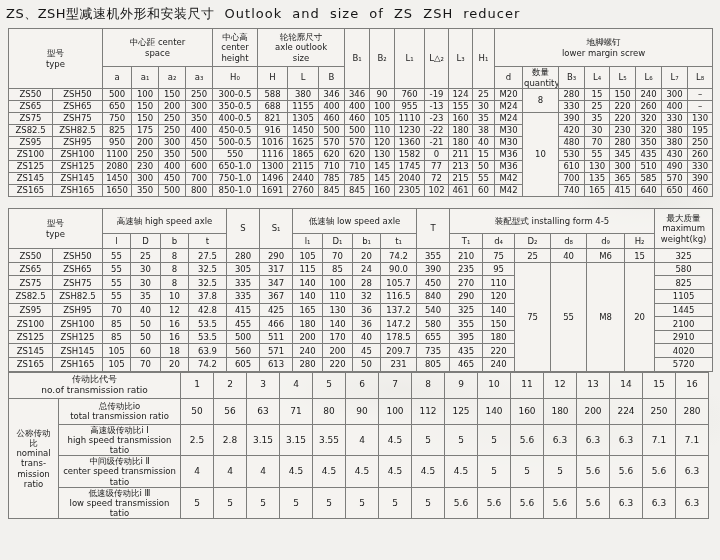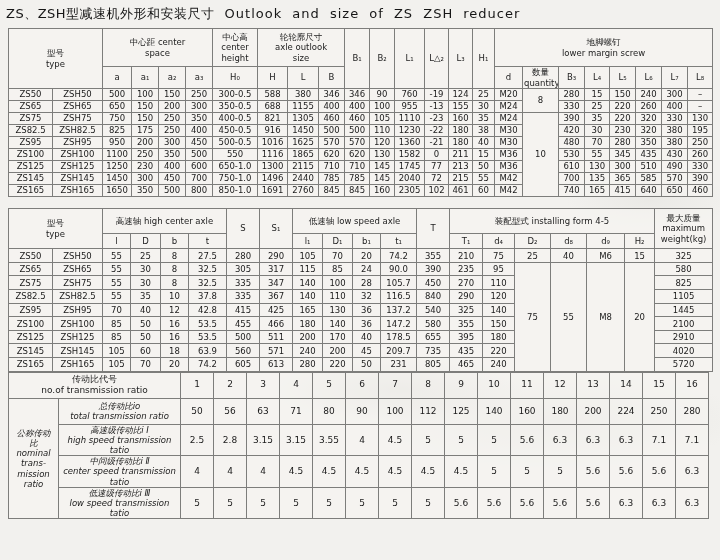--- a/index.html
+++ b/index.html
@@ -28,21 +28,21 @@
     background:rgba(246,245,242,.6);
   }
   th,td{
     border:1px solid #7d7d7b;
     text-align:center;vertical-align:middle;
     padding:0 1px;overflow:hidden;
     font-weight:normal;
   }
   th{white-space:pre-line;font-size:8.5px;line-height:1.25;color:#222;}
   td{font-size:8.5px;color:#1a1a1a;}
-  td.lbl,td.grp{white-space:pre-line;line-height:1.2;font-style:italic;}
+  td.lbl,td.grp{white-space:pre-line;line-height:1.2;}
   
   #t1 thead tr:first-child th{height:37px;}
   #t1 thead tr:last-child th{height:15px;}
   #t1 tbody td{height:11px;line-height:11px;}
   
   #t2{margin-top:11px;}
   #t2 thead tr:first-child th{height:24px;}
   #t2 thead tr:last-child th{height:14px;}
   #t2 tbody td{height:12.6px;line-height:12px;}
   
@@ -278,21 +278,21 @@
           <td>530</td>
           <td>55</td>
           <td>345</td>
           <td>435</td>
           <td>430</td>
           <td>260</td>
         </tr>
         <tr>
           <td>ZS125</td>
           <td>ZSH125</td>
-          <td>1250</td>
+          <td>2080</td>
           <td>230</td>
           <td>400</td>
           <td>600</td>
           <td>650-1.0</td>
           <td>1300</td>
           <td>2115</td>
           <td>710</td>
           <td>710</td>
           <td>145</td>
           <td>1745</td>
@@ -380,21 +380,21 @@
         <col style="width: 36px;">
         <col style="width: 36px;">
         <col style="width: 38px;">
         <col style="width: 30px;">
         <col style="width: 58px;">
       </colgroup>
       <thead>
         <tr>
           <th rowspan="2" colspan="2">型号
 type</th>
-          <th colspan="4">高速轴 high center axle</th>
+          <th colspan="4">高速轴 high speed axle</th>
           <th rowspan="2">S</th>
           <th rowspan="2">S₁</th>
           <th colspan="4">低速轴 low speed axle</th>
           <th rowspan="2">T</th>
           <th colspan="6">装配型式 installing form 4-5</th>
           <th rowspan="2">最大质量
 maximum
 weight(kg)</th>
         </tr>
         <tr>

